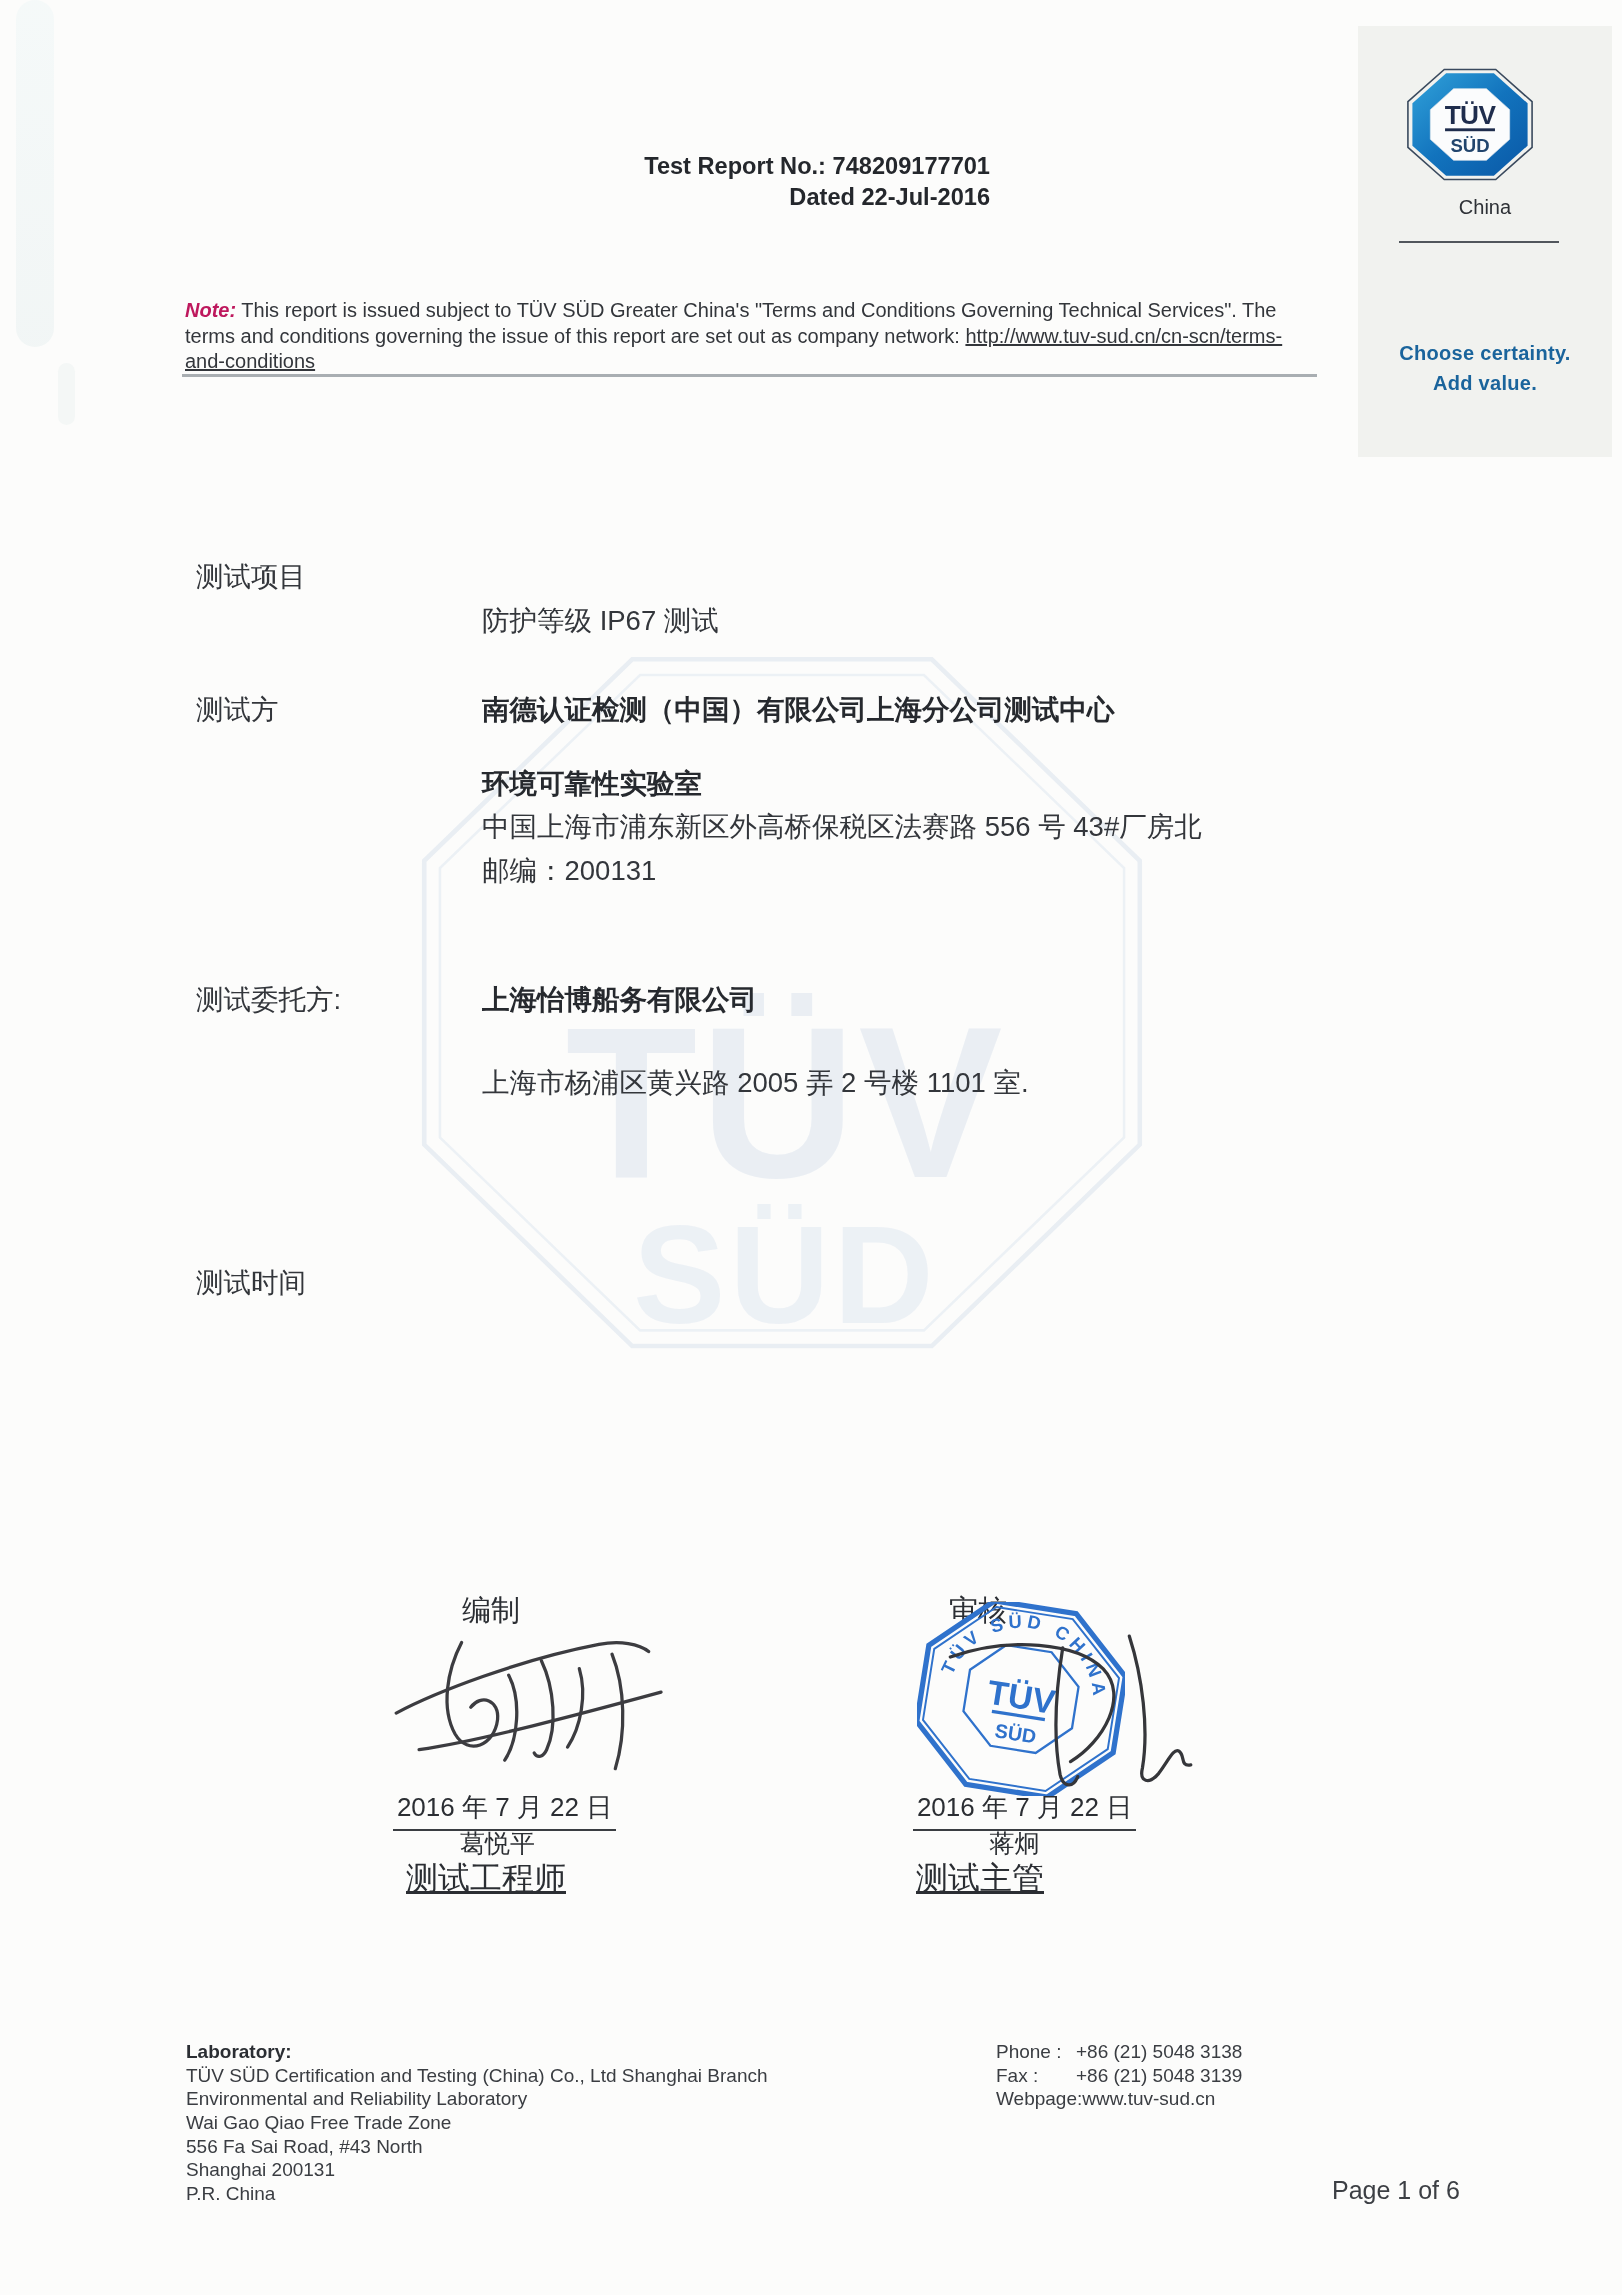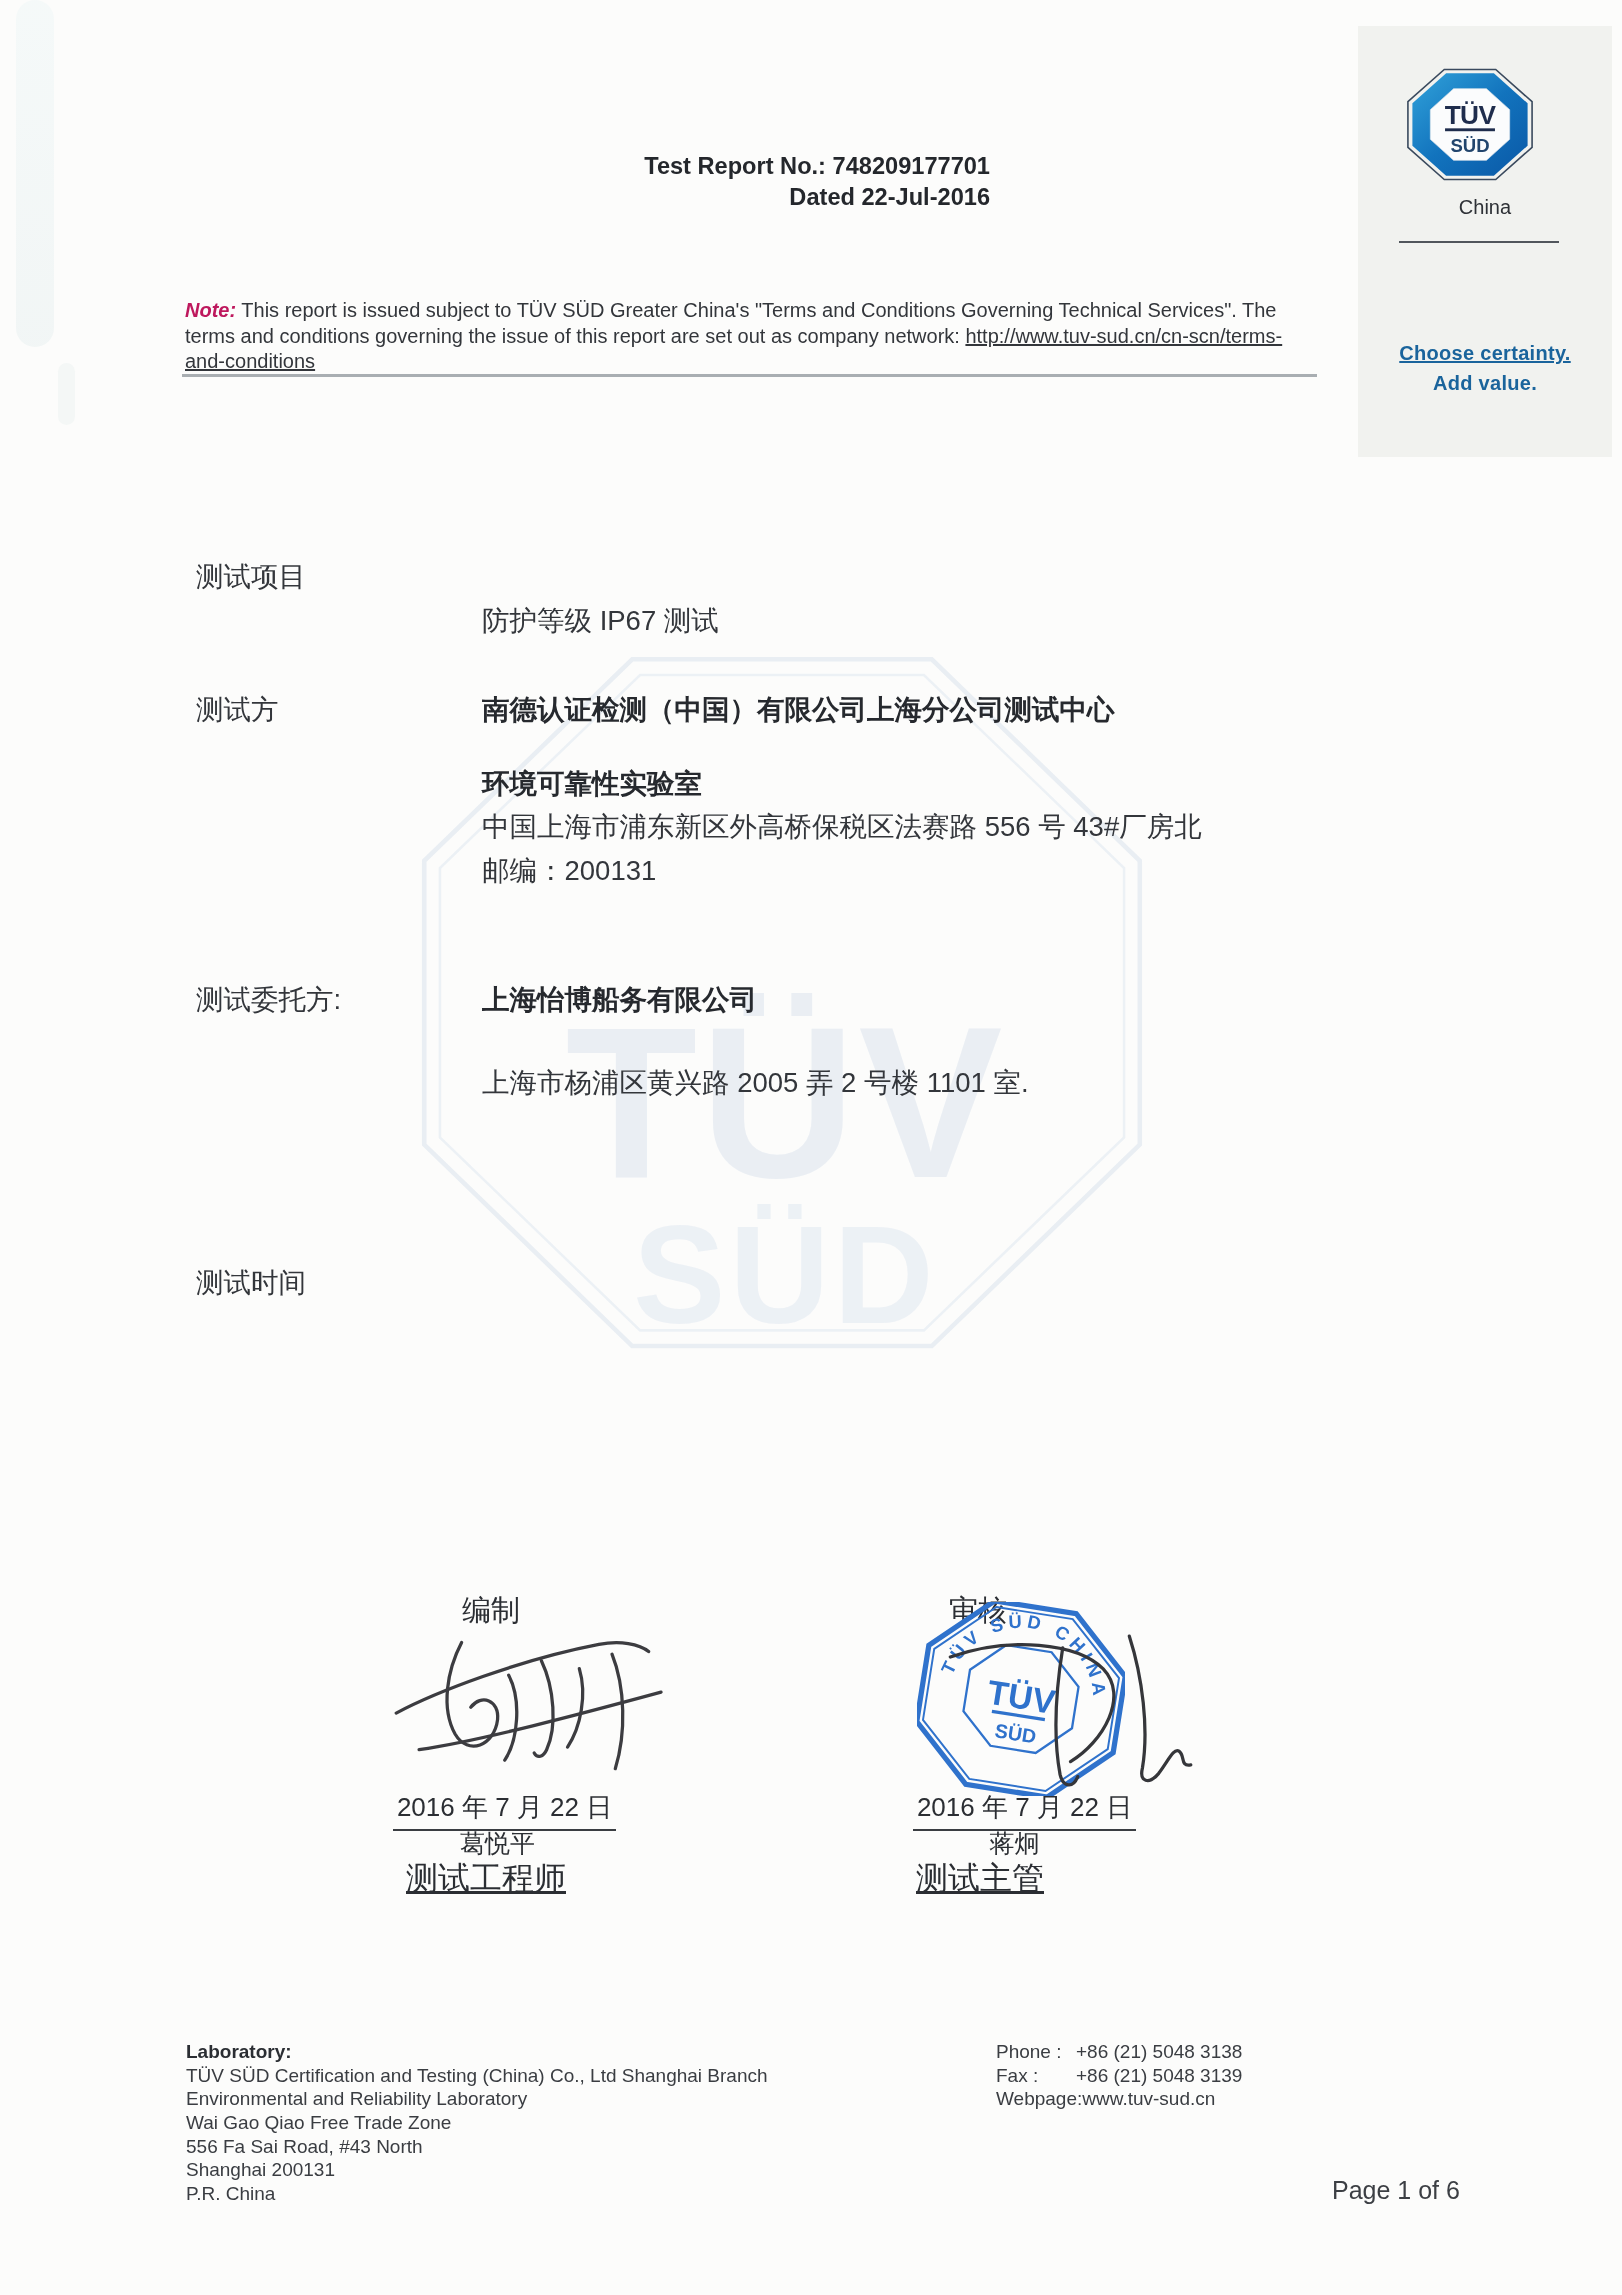--- a/index.html
+++ b/index.html
@@ -76,21 +76,21 @@
       </defs>
       <polygon points="59.8,2 140.2,2 197,52.4 197,123.6 140.2,174 59.8,174 3,123.6 3,52.4" fill="none" stroke="#3a4a5e" stroke-width="2.5"></polygon>
       <polygon points="62.7,8 137.3,8 190,54.9 190,121.1 137.3,168 62.7,168 10,121.1 10,54.9" fill="url(#lg1)"></polygon>
       <polygon points="74.3,32 125.7,32 162,64.8 162,111.2 125.7,144 74.3,144 38,111.2 38,64.8" fill="#fbfcfd" stroke="#dfe6ec" stroke-width="1"></polygon>
       <text x="100" y="87" text-anchor="middle" font-size="41" font-weight="bold" fill="#1f2d4d" letter-spacing="-1">TÜV</text>
       <rect x="61" y="94" width="78" height="4.5" fill="#1f2d4d"></rect>
       <text x="100" y="131" text-anchor="middle" font-size="29" font-weight="bold" fill="#22456d">SÜD</text>
     </svg>
     <div class="country">China</div>
     <div class="bdiv"></div>
-    <div class="tag" style="top:316px;text-decoration:underline;">Choose certainty.</div>
+    <div class="tag" style="top:316px;">Choose certainty.</div>
     <div class="tag" style="top:346px;">Add value.</div>
   </div>
 
   <svg class="abs wm" viewBox="0 0 1110 1070">
     <polygon points="326,8 784,8 1102,316 1102,750 784,1058 326,1058 8,750 8,316" fill="none" stroke="#dde5ee" stroke-width="7"></polygon>
     <polygon points="338,32 772,32 1078,327 1078,739 772,1034 338,1034 32,739 32,327" fill="none" stroke="#e3eaf2" stroke-width="4"></polygon>
     <text x="560" y="800" text-anchor="middle" font-size="330" font-weight="bold" fill="#dfe6ef" letter-spacing="4">TÜV</text>
     <text x="560" y="1022" text-anchor="middle" font-size="212" font-weight="bold" fill="#e3eaf2" letter-spacing="6">SÜD</text>
   </svg>
 

